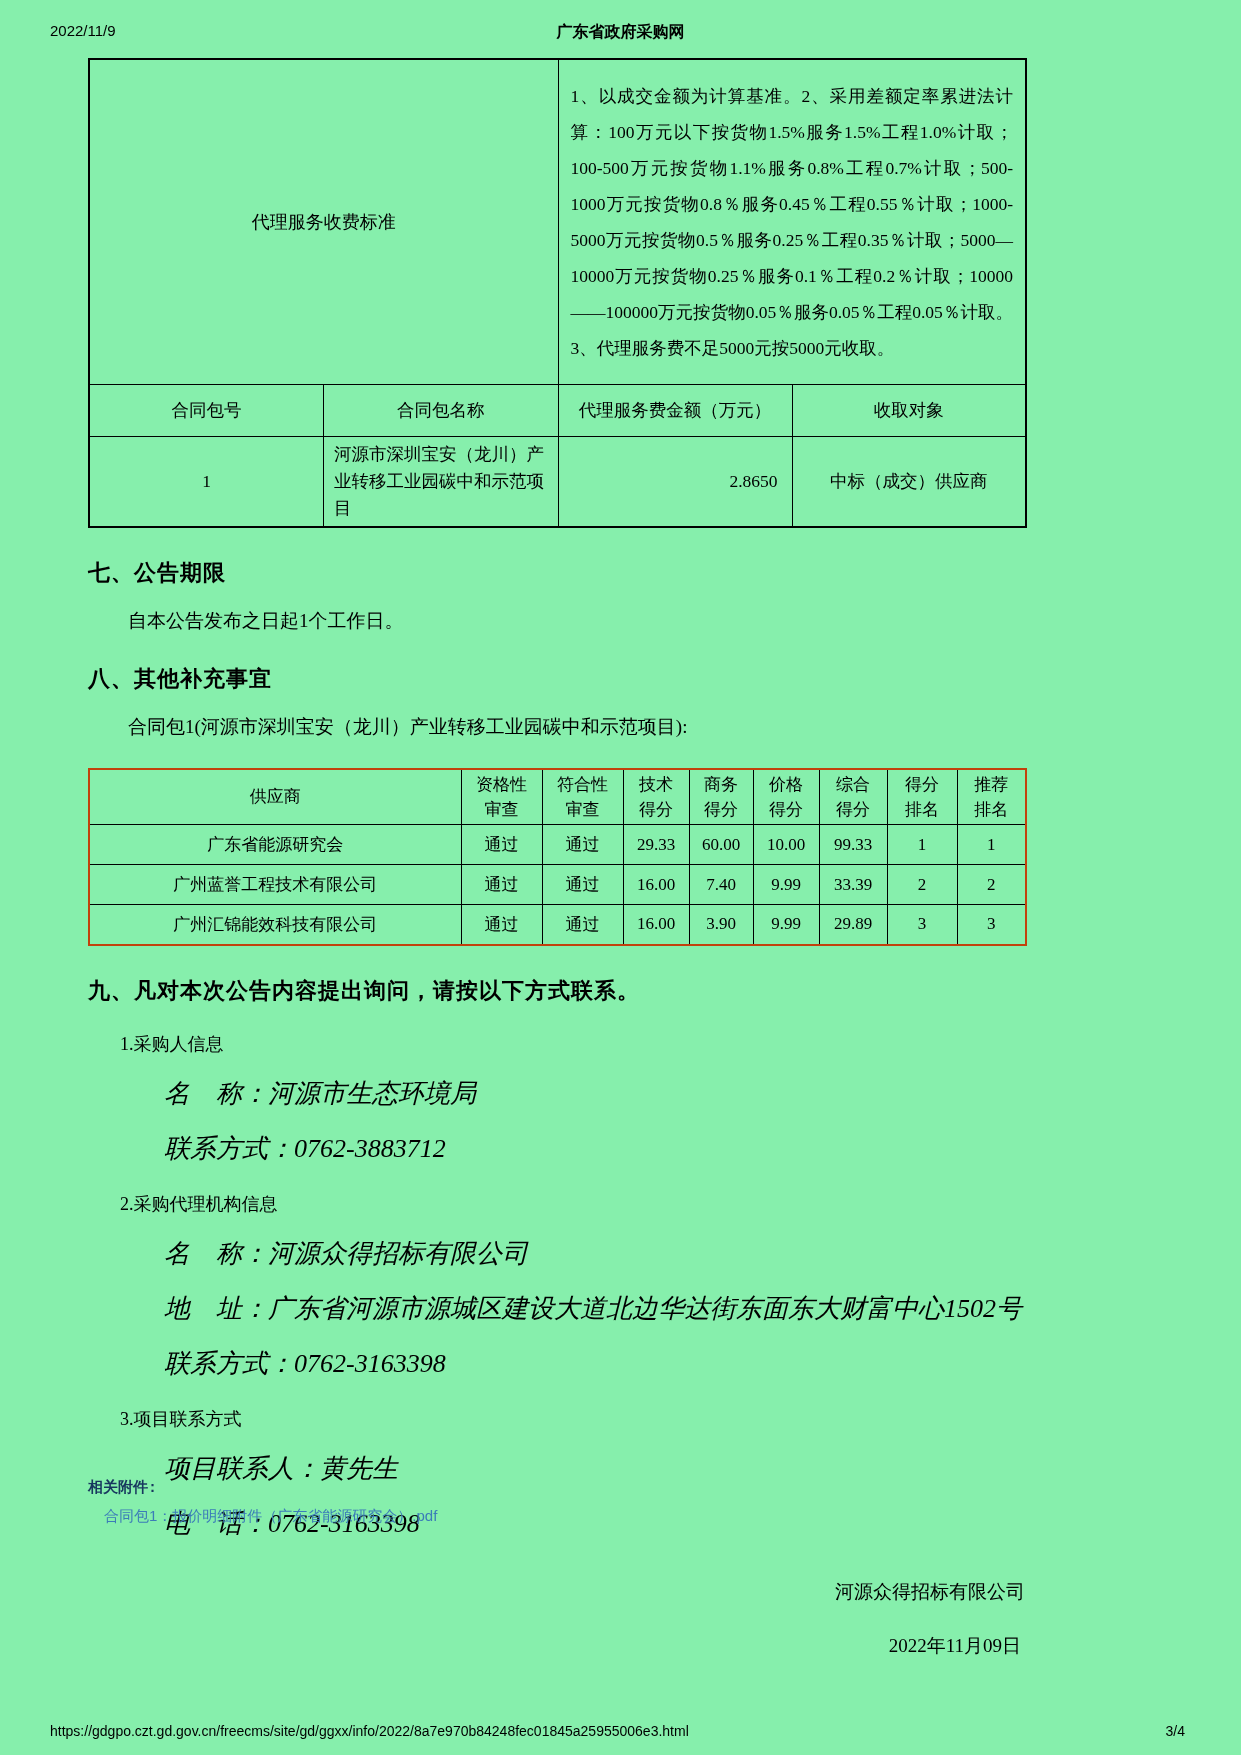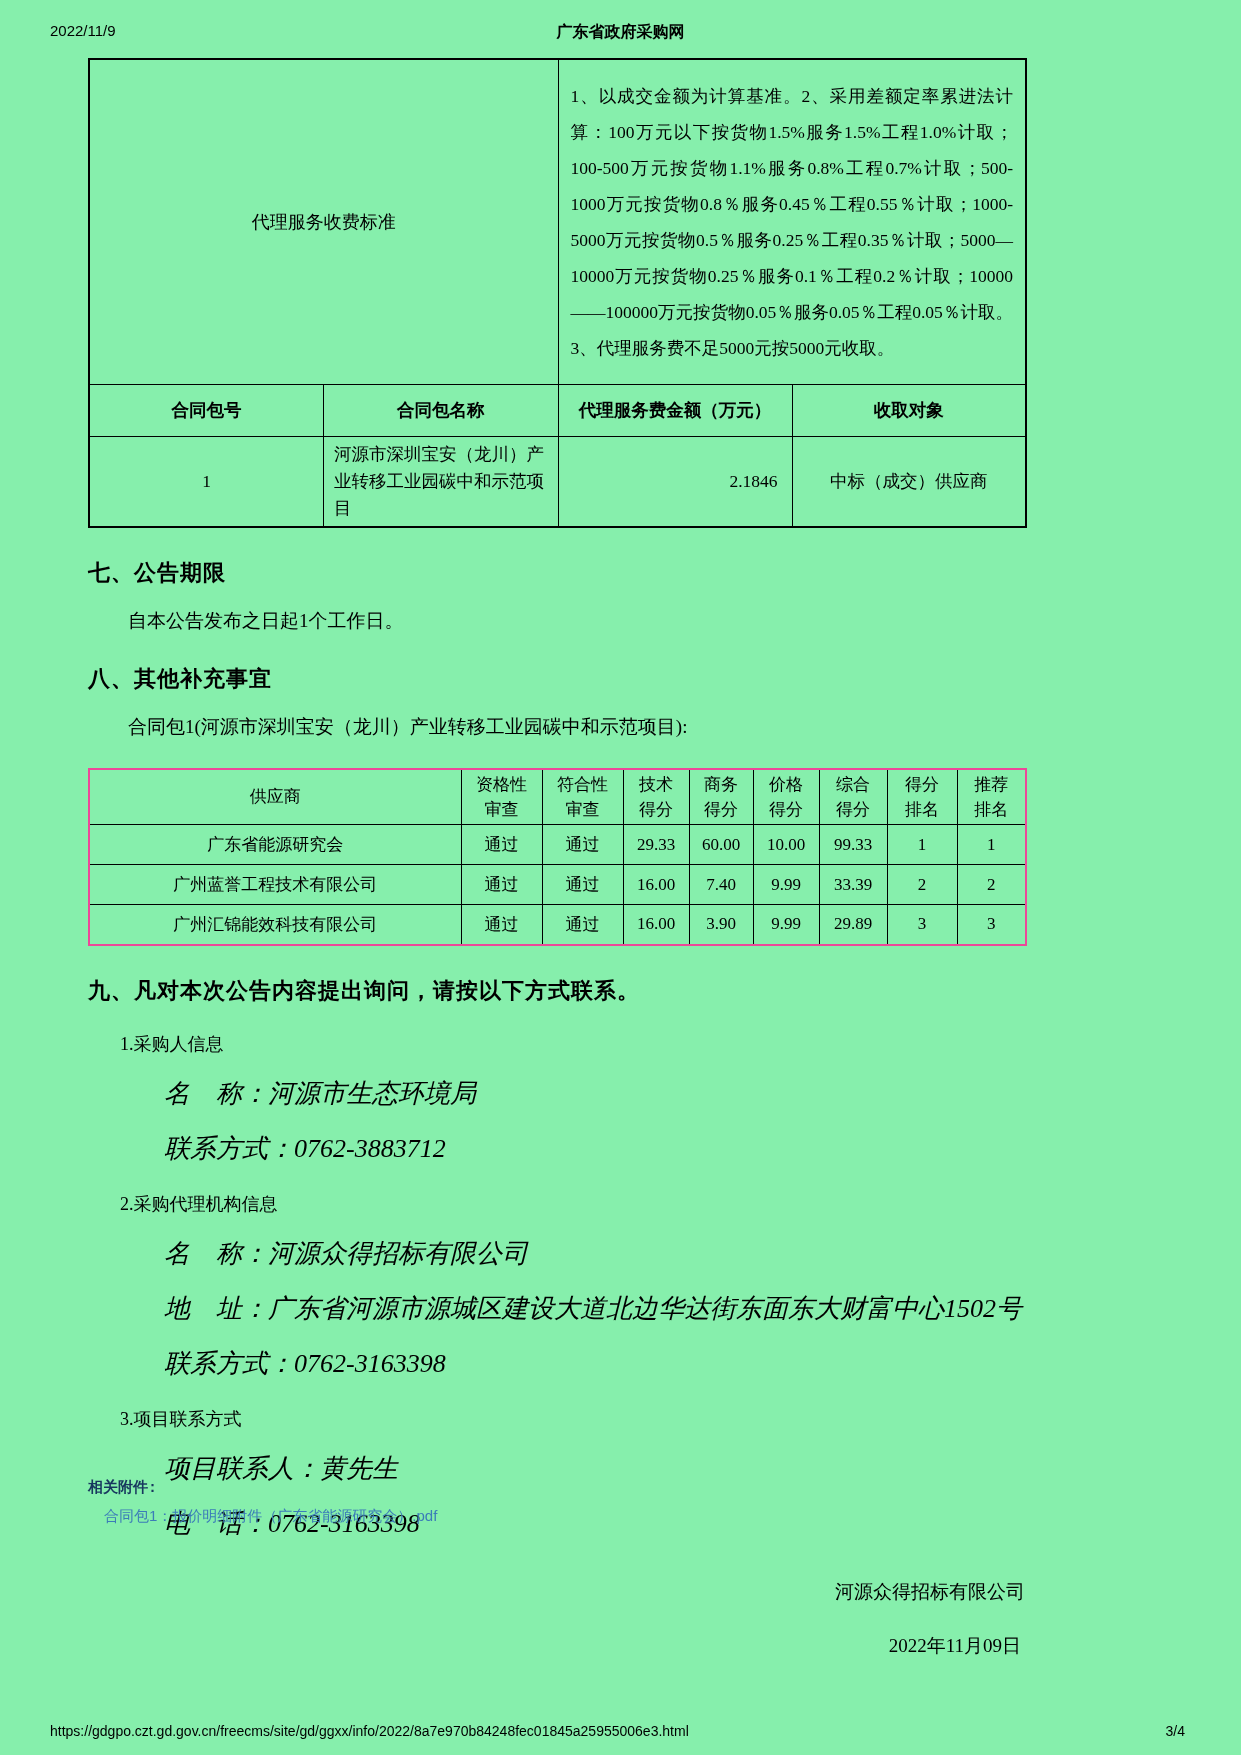--- a/index.html
+++ b/index.html
@@ -30,30 +30,30 @@
   
   .content { position:absolute; left:88px; top:58px; width:937px; }
   table { border-collapse:collapse; width:937px; table-layout:fixed; }
   td, th { border:1px solid #000; font-weight:normal; }
   .fee-table { border:2px solid #000; }
   .fee-label-cell { width:469px; text-align:center; vertical-align:middle; font-size:18px; }
   .fee-text-cell {
     width:468px; height:325px; padding:8px 12px;
     font-size:17.5px; line-height:36px; text-align:justify; vertical-align:middle;
   }
-  .fee-h td { height:52px; text-align:center; font-size:17.5px;font-weight:bold; }
+  .fee-h td { height:52px; text-align:center; font-size:17.5px; }
   .fee-r td { height:62px; font-size:17.5px; }
   .fee-r .pkg-no { text-align:center; }
   .fee-r .pkg-name { text-align:left; padding:4px 10px; line-height:27px; }
   .fee-r .pkg-amount { text-align:right; padding-right:14px; }
   .fee-r .pkg-target { text-align:center; }
   .c1 { width:142px; } .c2 { width:327px; } .c3 { width:236px; } .c4 { width:232px; }
   .sec-title { font-size:22px; font-weight:bold; margin:30px 0 0 0; letter-spacing:1px; }
   .sec-body { font-size:19px; margin:20px 0 0 40px; }
-  .score-table { border:2px solid #ec4899; margin-top:28px;padding-left:8px; }
+  .score-table { border:2px solid #c2410c; margin-top:28px;padding-left:8px; }
   .score-table th {
     height:56px; text-align:center; font-size:17px; line-height:25px;
     white-space:pre-line; vertical-align:middle;
   }
   .score-table td { height:40px; text-align:center; font-size:17px; vertical-align:middle; }
   .s1{width:372px}.s2{width:81px}.s3{width:81px}.s4{width:66px}.s5{width:64px}
   .s6{width:66px}.s7{width:68px}.s8{width:70px}.s9{width:69px}
   .contact-group-title { font-size:18px; margin:26px 0 0 32px; }
   .contact-line { font-size:26px; margin:20px 0 0 76px;font-style:italic; }
   .signature { text-align:right; font-size:19px; margin-top:38px; }
@@ -89,21 +89,21 @@
       </tr>
       <tr class="fee-h">
         <td class="c1">合同包号</td>
         <td class="c2">合同包名称</td>
         <td class="c3">代理服务费金额（万元）</td>
         <td class="c4">收取对象</td>
       </tr>
       <tr class="fee-r">
         <td class="pkg-no">1</td>
         <td class="pkg-name">河源市深圳宝安（龙川）产业转移工业园碳中和示范项目</td>
-        <td class="pkg-amount">2.1846</td>
+        <td class="pkg-amount">2.8650</td>
         <td class="pkg-target">中标（成交）供应商</td>
       </tr>
     </tbody>
       </table>
 
     <div class="sec-title">七、公告期限</div>
     <div class="sec-body">自本公告发布之日起1个工作日。</div>
 
     <div class="sec-title">八、其他补充事宜</div>
     <div class="sec-body">合同包1(河源市深圳宝安（龙川）产业转移工业园碳中和示范项目):</div>

